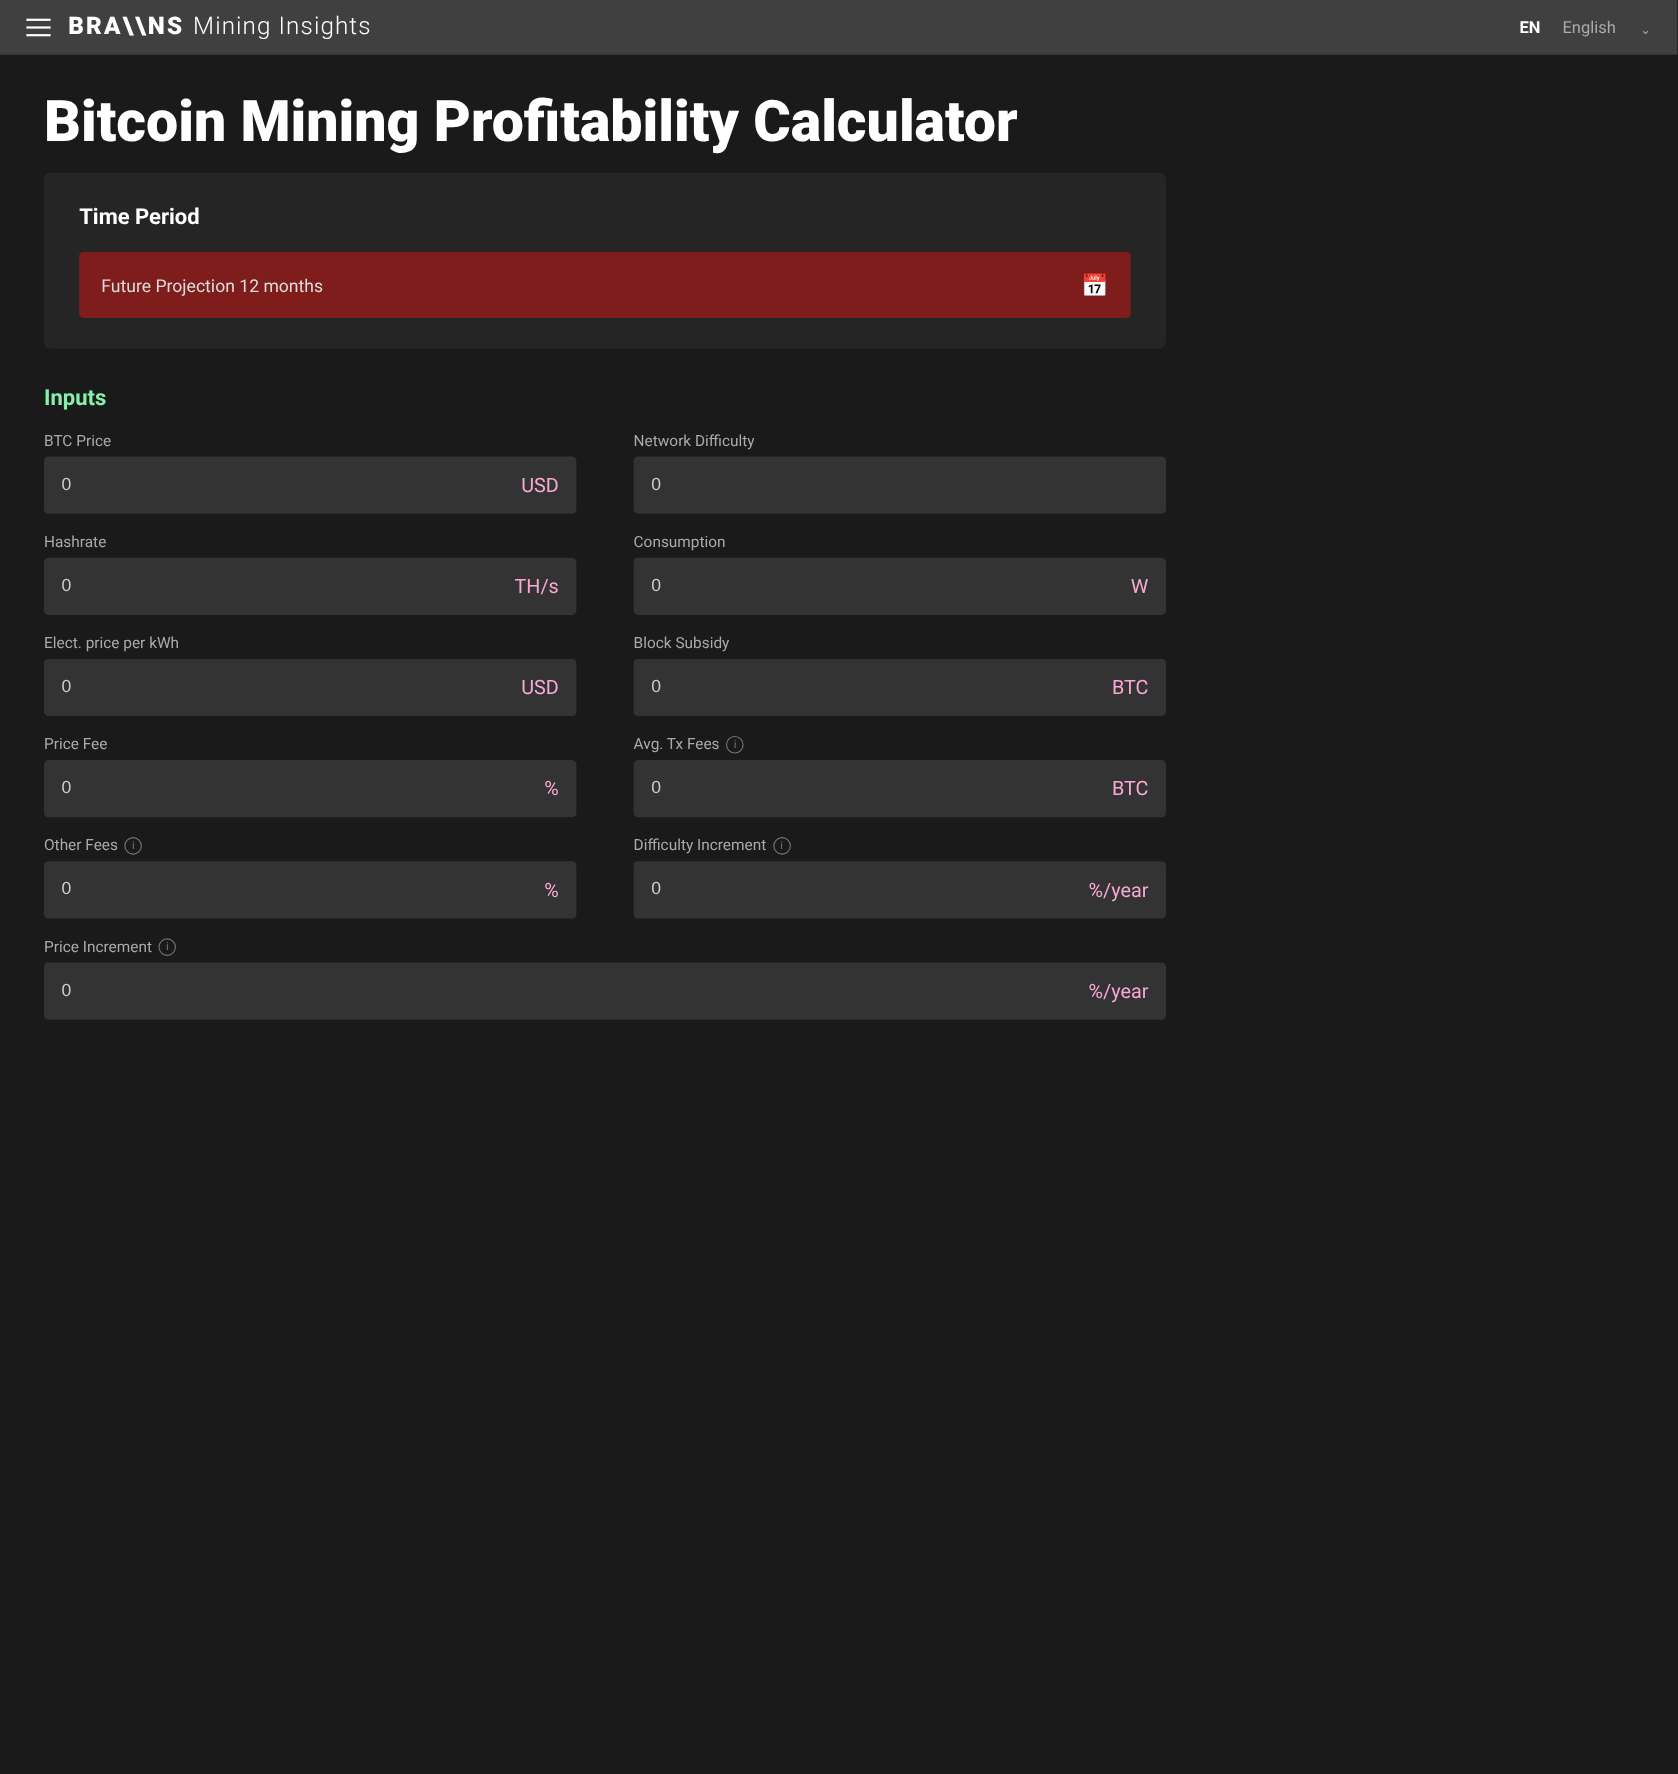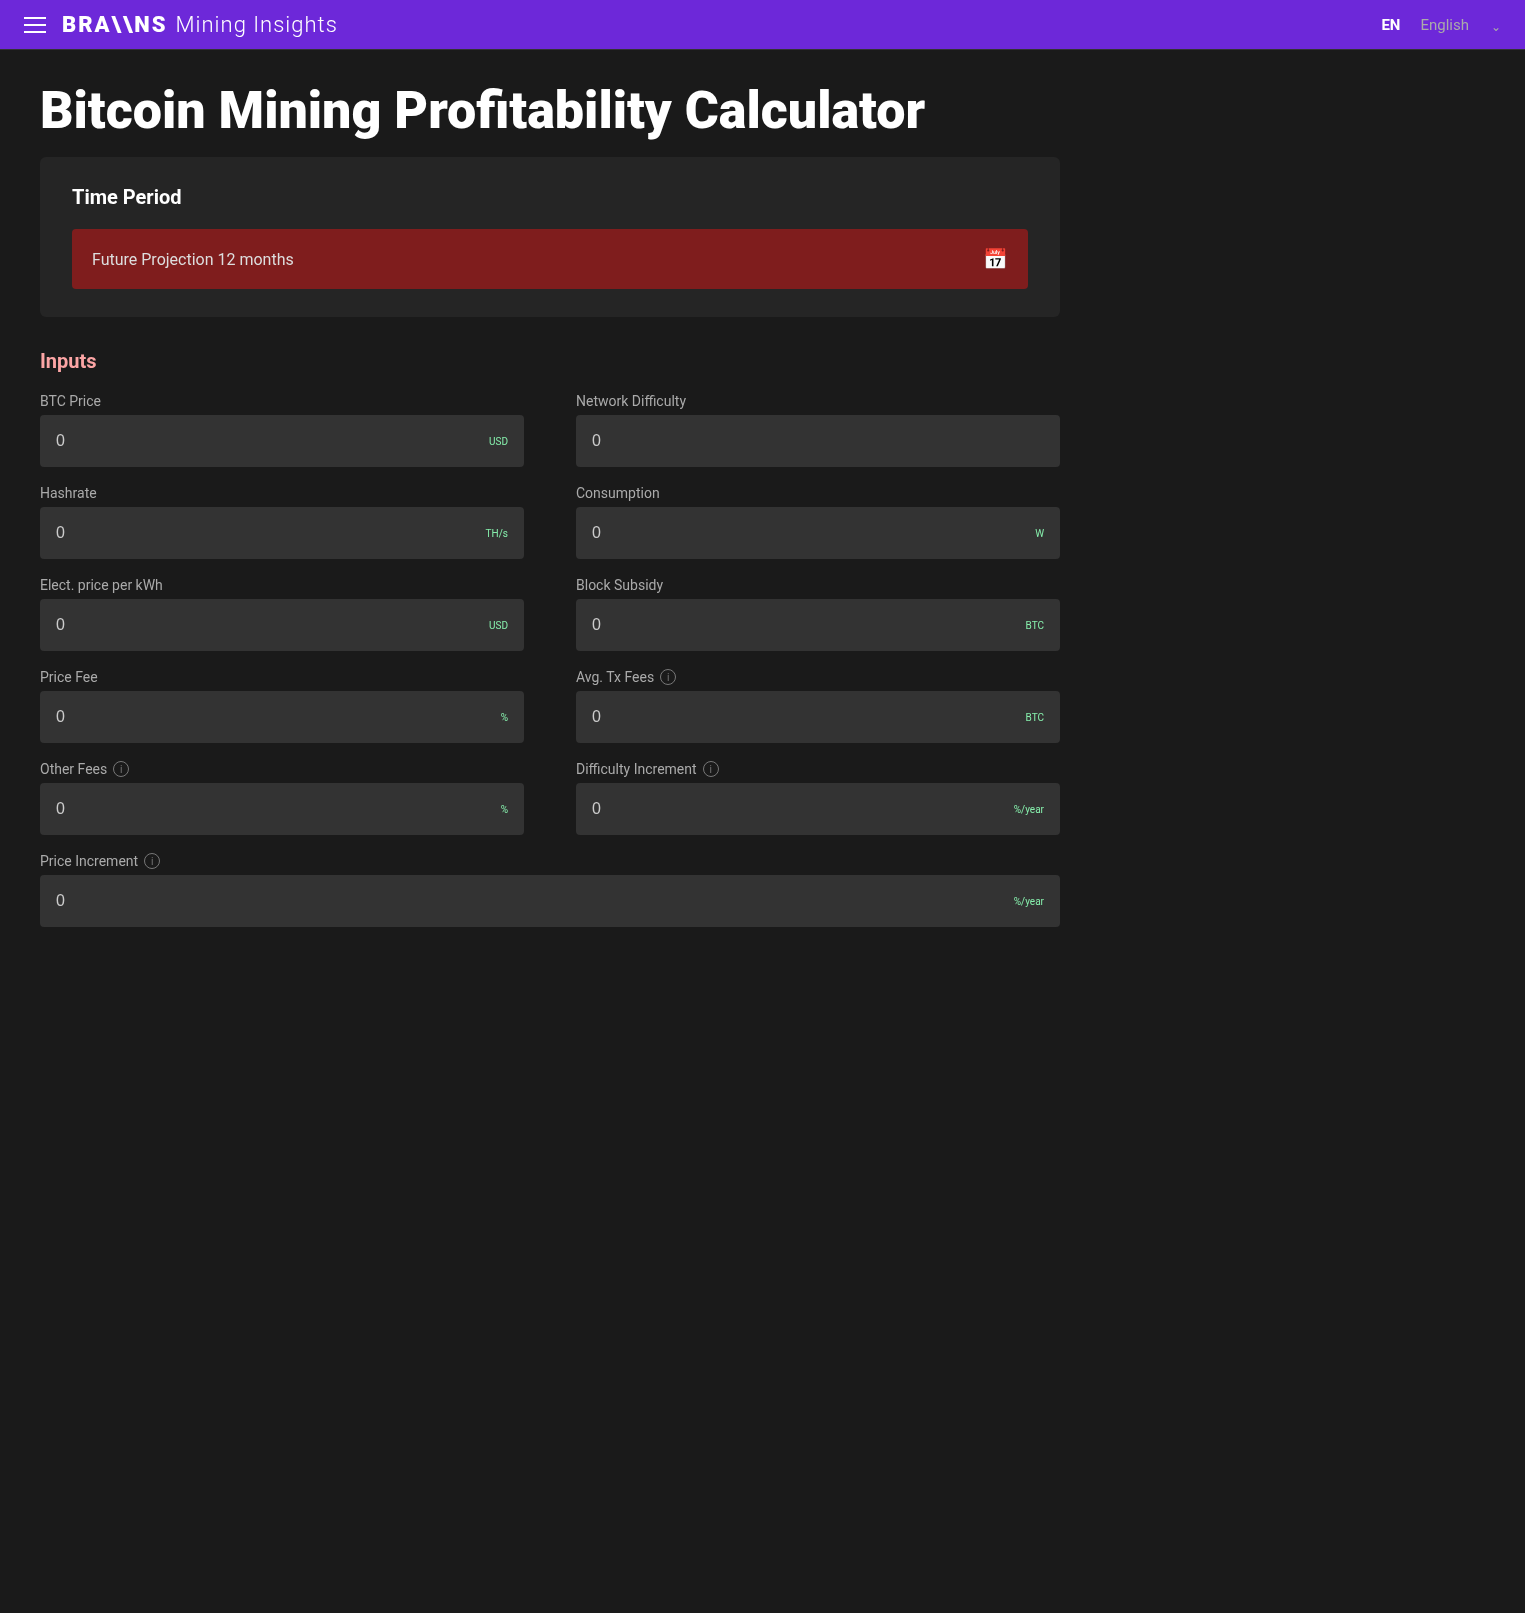--- a/index.html
+++ b/index.html
@@ -6,21 +6,21 @@
     body {
       background-color: #1a1a1a;
       color: #ffffff;
       font-family: -apple-system, BlinkMacSystemFont, 'Segoe UI', Roboto, sans-serif;
       min-height: 1613px;
       width: 1525px;
     }
 
     
     .header {
-      background-color: #6d28d9;
+      background-color: #404040;
       display: flex;
       align-items: center;
       justify-content: space-between;
       padding: 12px 24px;
       border-bottom: 1px solid #333;
     }
     .header-left {
       display: flex;
       align-items: center;
       gap: 16px;
@@ -128,21 +128,21 @@
       font-size: 20px;
     }
 
     
     .inputs-section {
       margin-top: 32px;
     }
     .inputs-title {
       font-size: 20px;
       font-weight: 700;
-      color: #fca5a5;
+      color: #86efac;
       margin-bottom: 20px;
     }
 
     .inputs-grid {
       display: grid;
       grid-template-columns: 1fr 1fr;
       gap: 0 52px;
     }
 
     .input-group {
@@ -184,22 +184,22 @@
     .input-field {
       flex: 1;
       background: transparent;
       border: none;
       outline: none;
       color: #ccc;
       font-size: 16px;
     }
 
     .input-unit {
-      color: #86efac;
-      font-size: 10px;
+      color: #f9a8d4;
+      font-size: 18px;
       margin-left: 8px;
       white-space: nowrap;
     }
 
     
     .input-group-full {
       grid-column: 1 / -1;
     }
   </style>
 </head>

